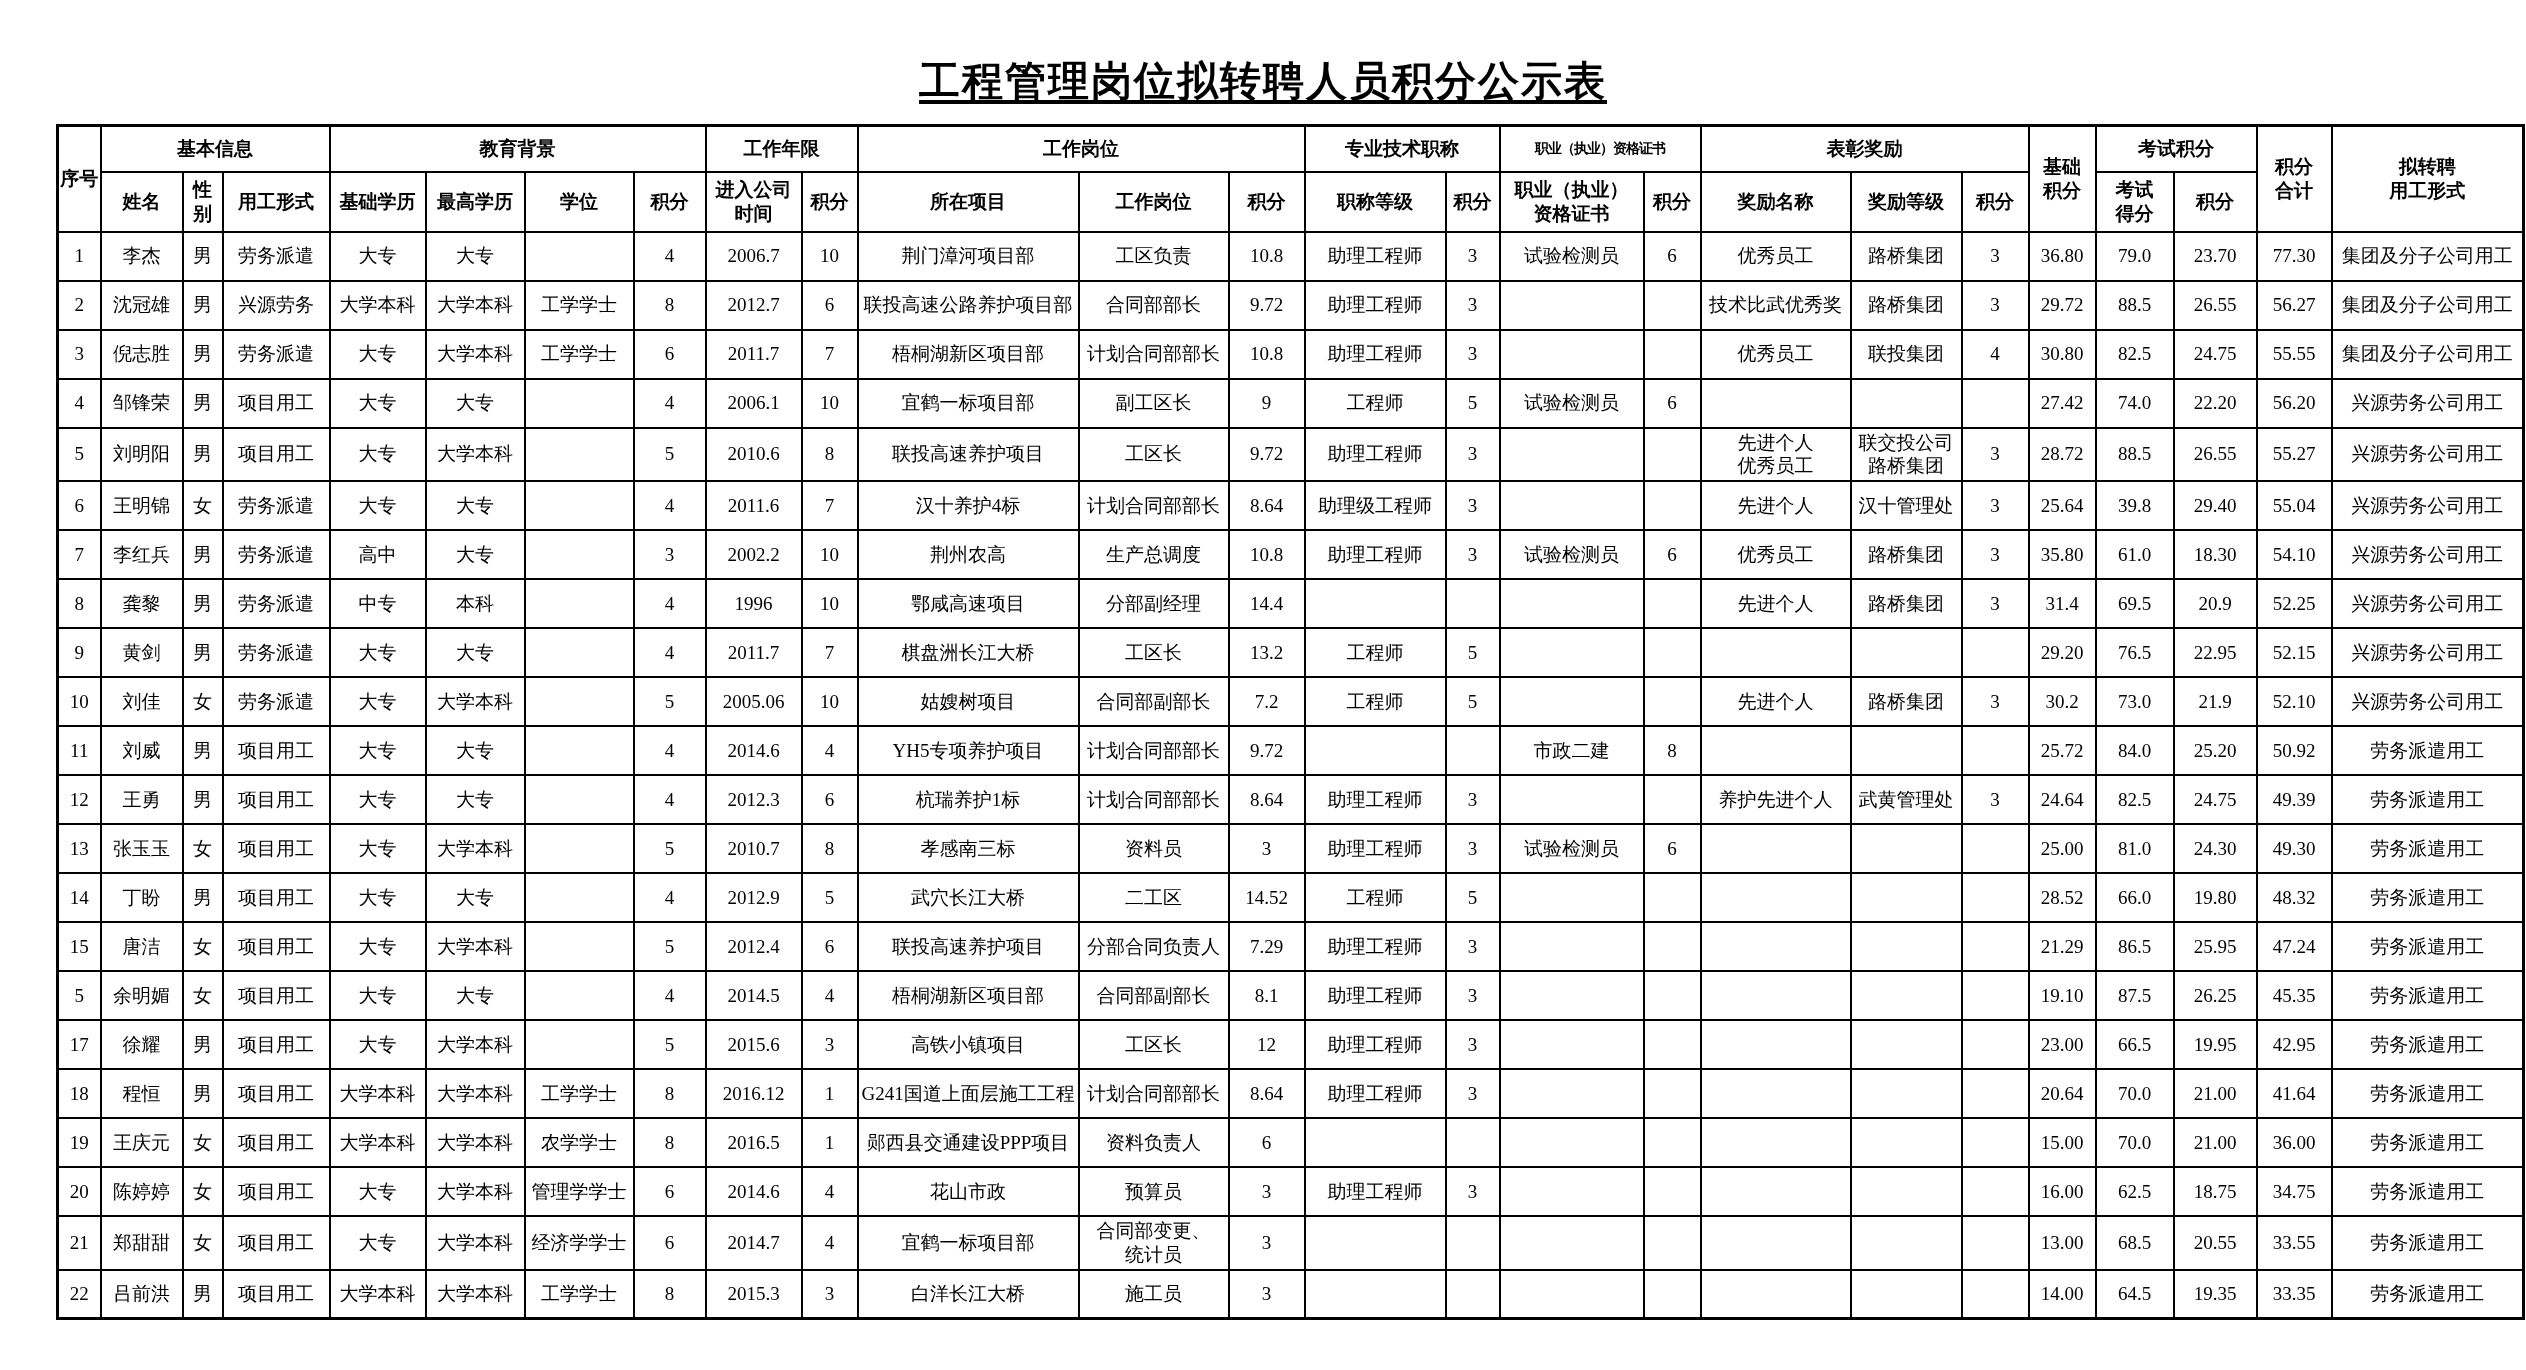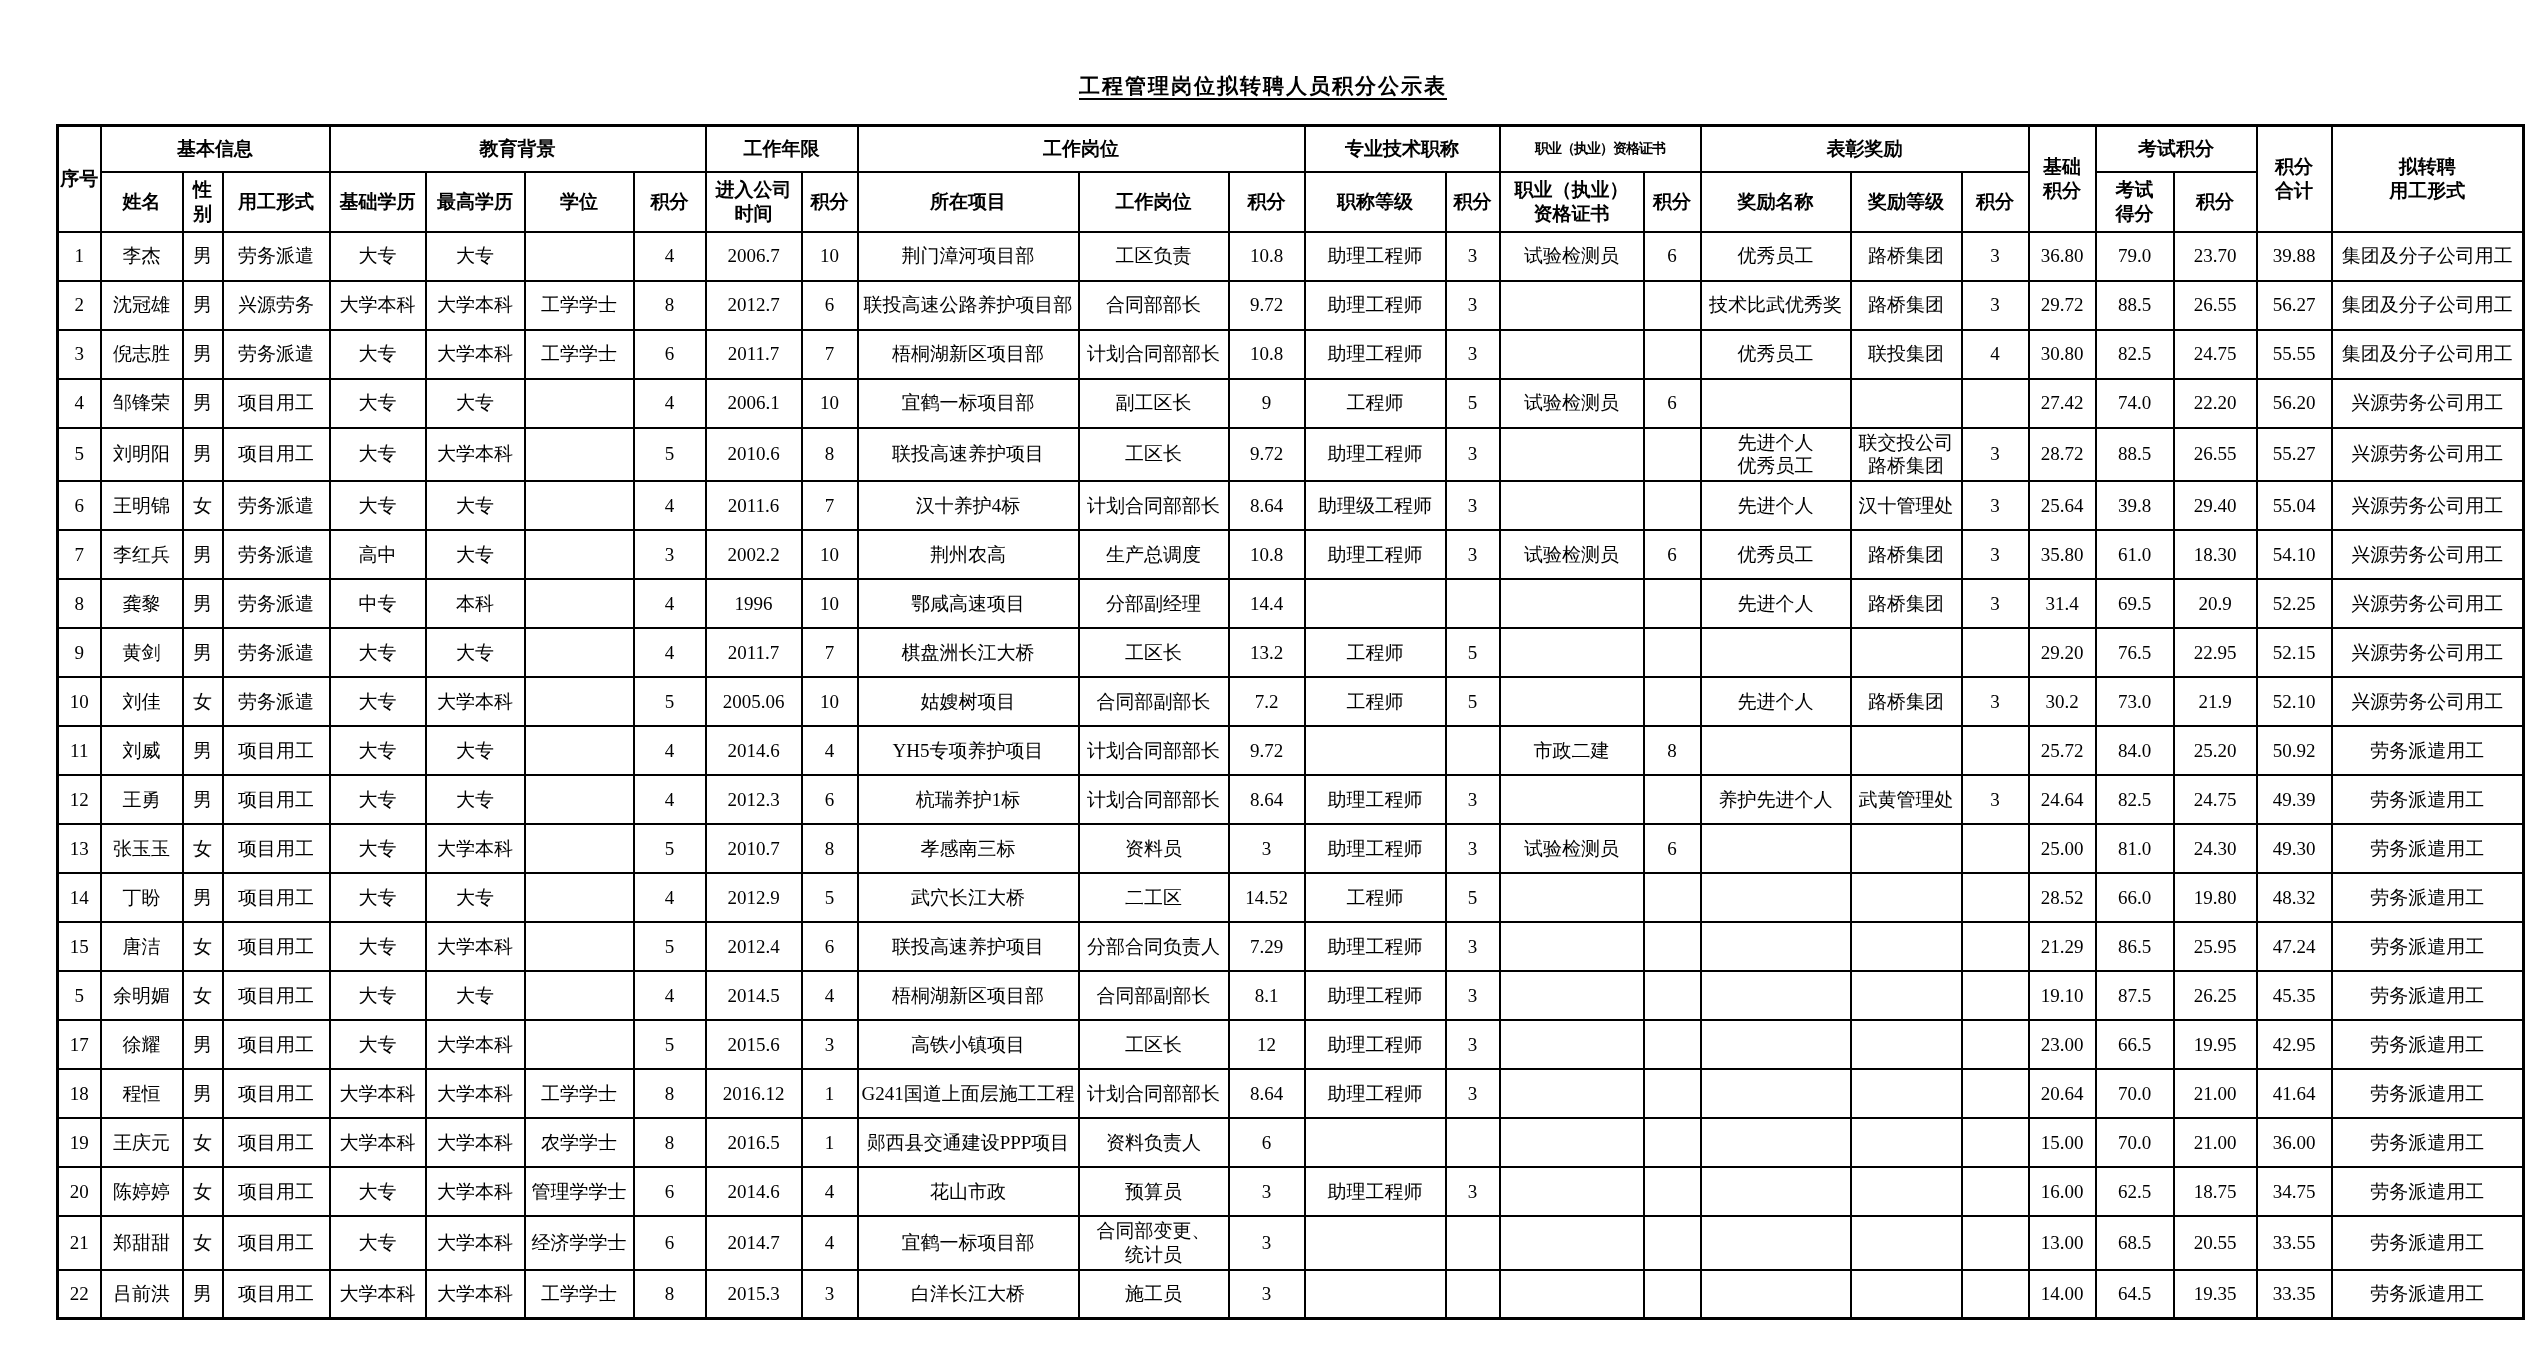--- a/index.html
+++ b/index.html
@@ -5,23 +5,23 @@
   html,body { margin:0; padding:0; }
   body {
     width:2526px; height:1370px;
     background:#ffffff;
     font-family:"Liberation Serif","DejaVu Serif",serif;
     color:#000;
     position:relative;
   }
   .page-title {
     position:absolute;
-    top:72px; left:0; width:2526px;
+    top:54px; left:0; width:2526px;
     text-align:center;
-    font-size:21px;
+    font-size:41px;
     font-weight:bold;
     letter-spacing:2px;
   }
   .page-title span { text-decoration:underline; text-underline-offset:5px; }
   table.score-table {
     position:absolute;
     left:56px; top:124px;
     width:2466px;
     border-collapse:collapse;
     table-layout:fixed;
@@ -139,21 +139,21 @@
         <td>助理工程师</td>
         <td>3</td>
         <td>试验检测员</td>
         <td>6</td>
         <td>优秀员工</td>
         <td>路桥集团</td>
         <td>3</td>
         <td>36.80</td>
         <td>79.0</td>
         <td>23.70</td>
-        <td>39.88</td>
+        <td>77.30</td>
         <td>集团及分子公司用工</td>
       </tr>
       <tr>
         <td>2</td>
         <td>沈冠雄</td>
         <td>男</td>
         <td>兴源劳务</td>
         <td>大学本科</td>
         <td>大学本科</td>
         <td>工学学士</td>

